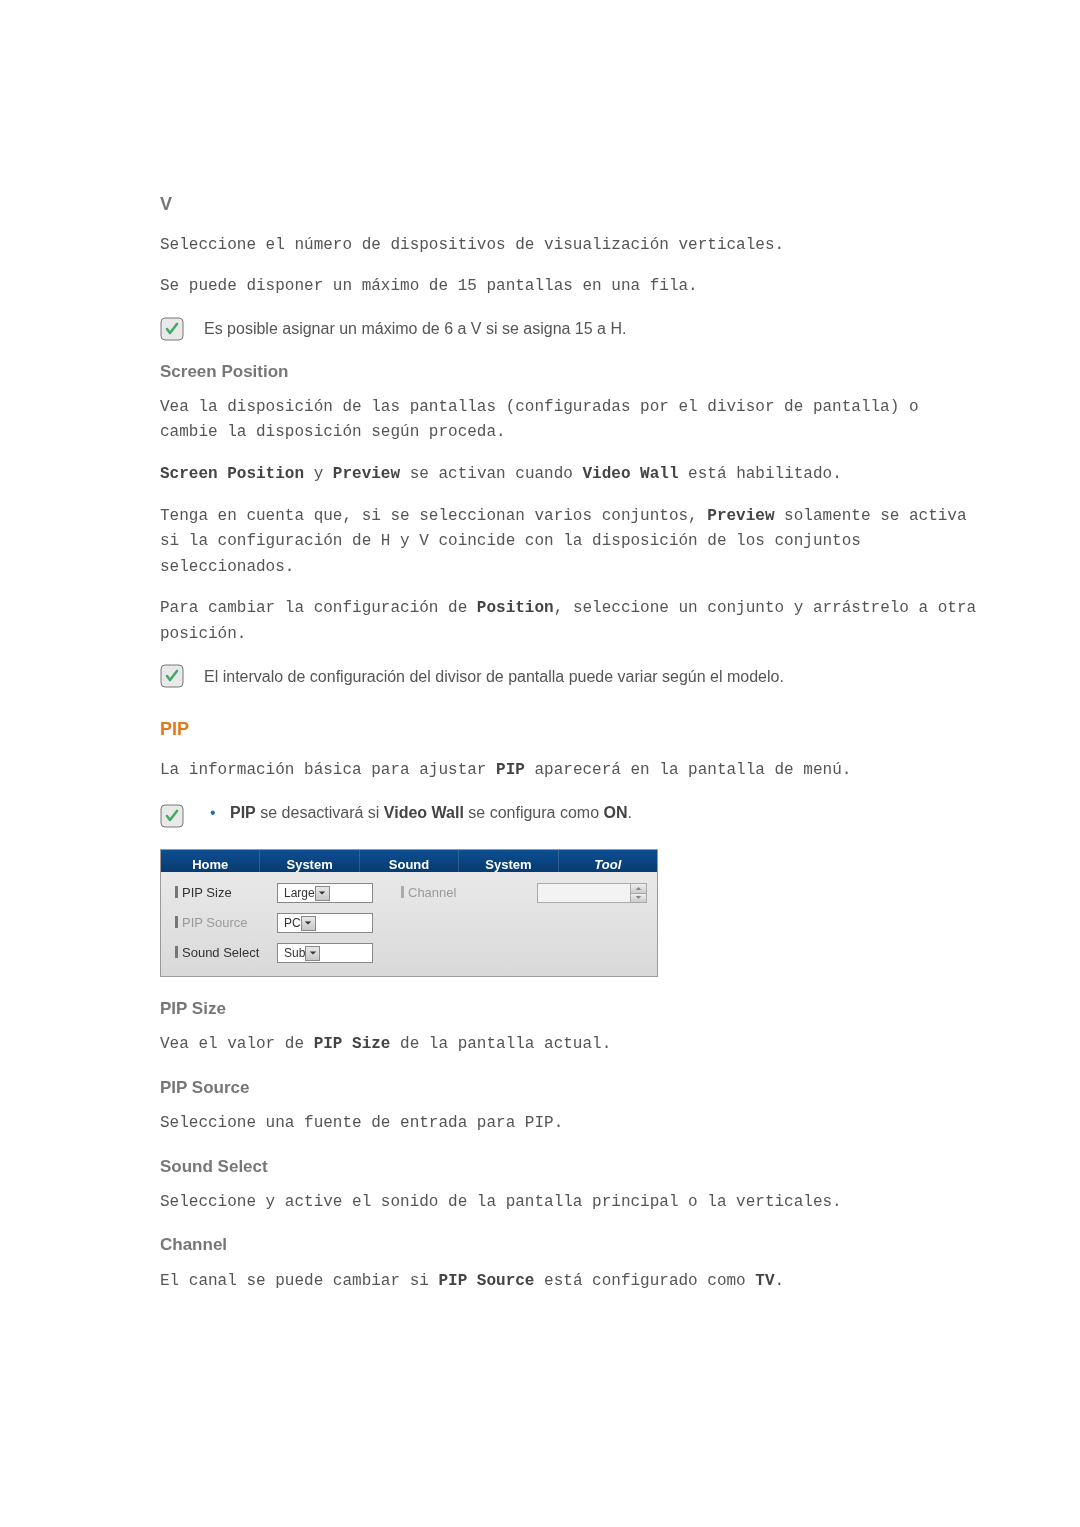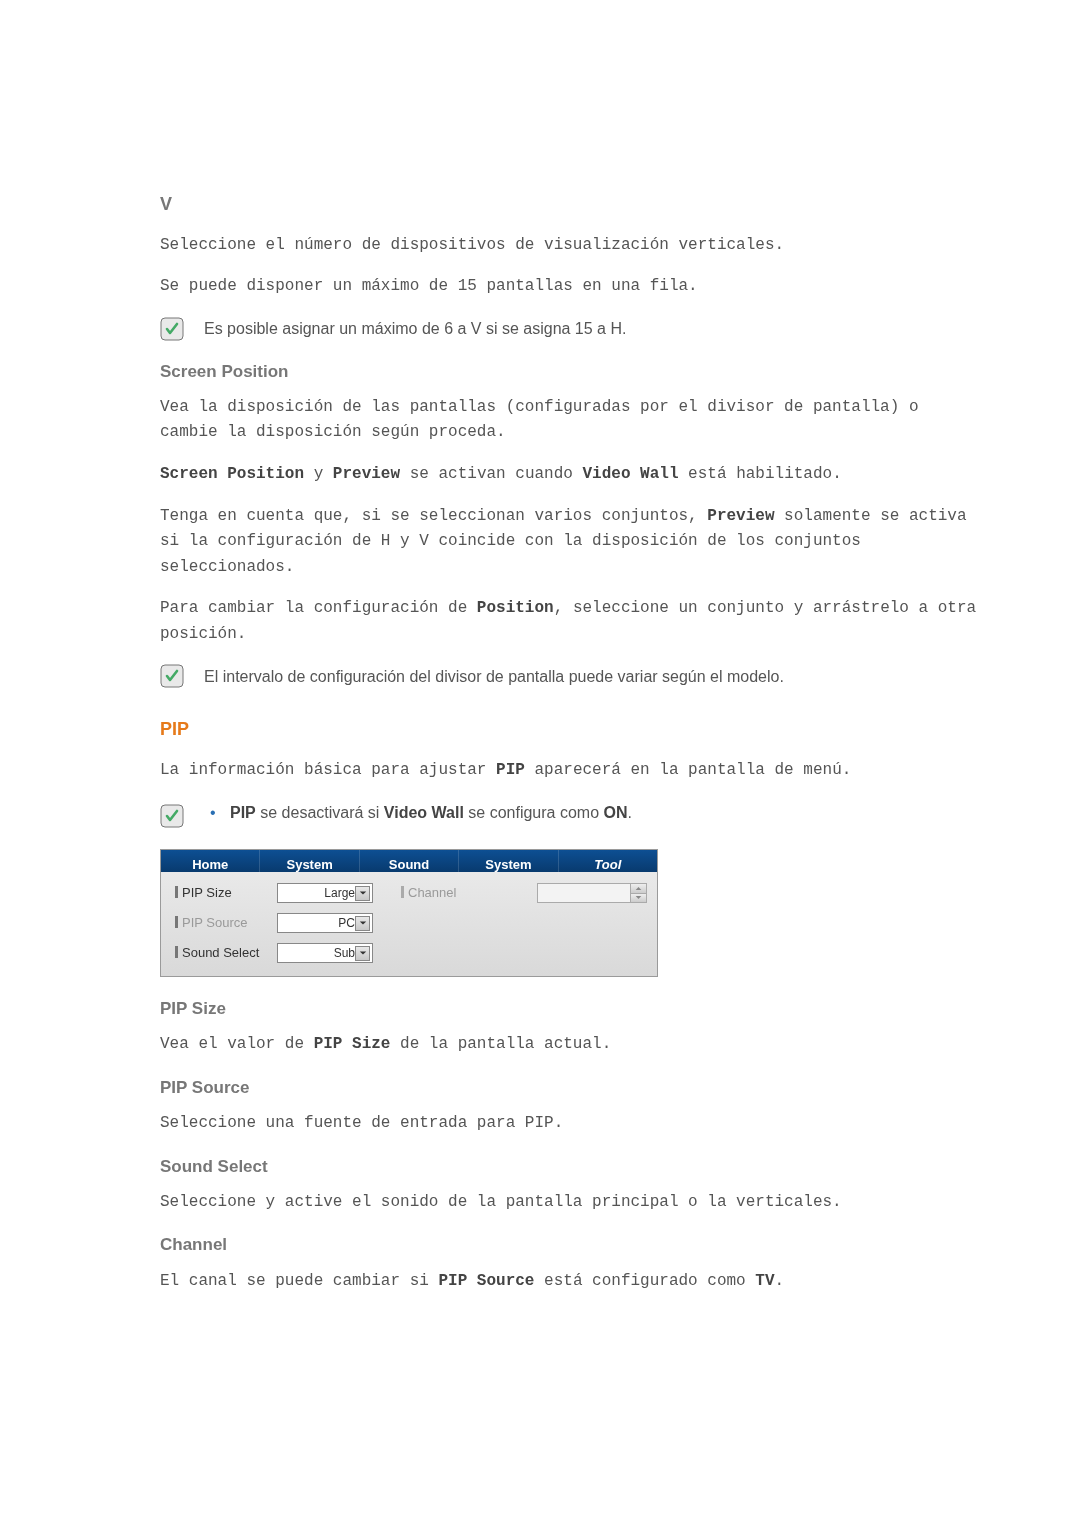--- a/index.html
+++ b/index.html
@@ -78,21 +78,21 @@
   .row .lbl{
     width: 108px; color:#333; font-size:13px;
     padding-left:6px;
   }
   .row .lbl .bar{
     display:inline-block; width:3px; height:12px; background:#777; margin-right:4px; vertical-align:-1px;
   }
   .lbl.disabled{ color:#9a9a9a; }
   .select{
     width: 96px; height:20px; background:#fff; border:1px solid #888;
-    font-size:12px; color:#333; display:flex; align-items:center; justify-content:flex-end;
+    font-size:12px; color:#333; display:flex; align-items:center; justify-content:flex-start;
     padding:0 2px 0 6px;
   }
   .select .caret{
     width:15px;height:15px;background:linear-gradient(#e8e8e8,#c8c8c8);
     border:1px solid #888;display:flex;align-items:center;justify-content:center;
   }
   .select .caret svg{width:8px;height:8px;}
   .spacer{width:20px;}
   .lbl2{
     color:#9a9a9a; font-size:13px; padding-left:8px; flex:0 0 70px;

